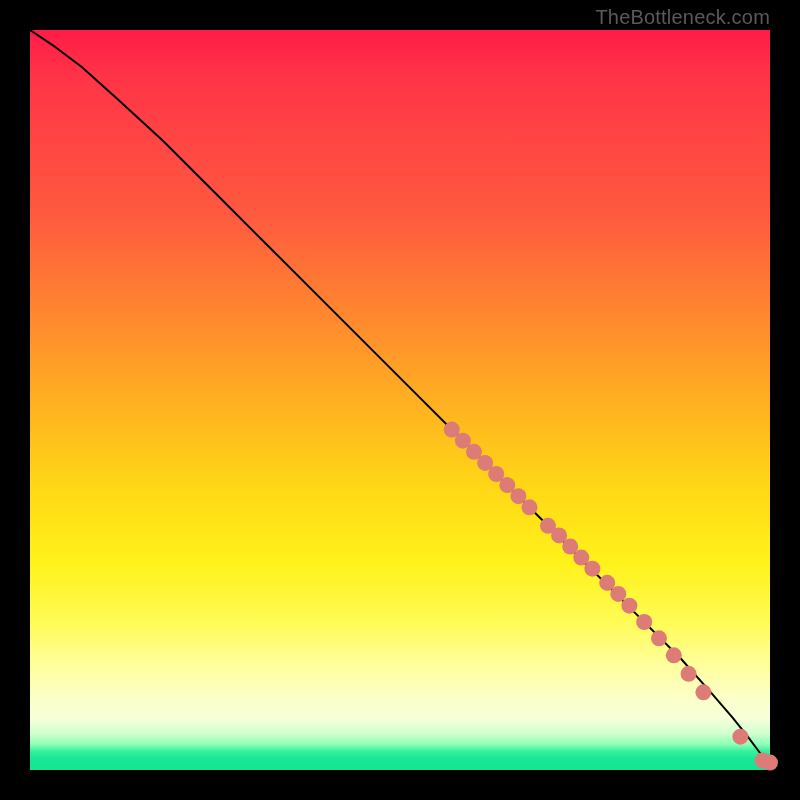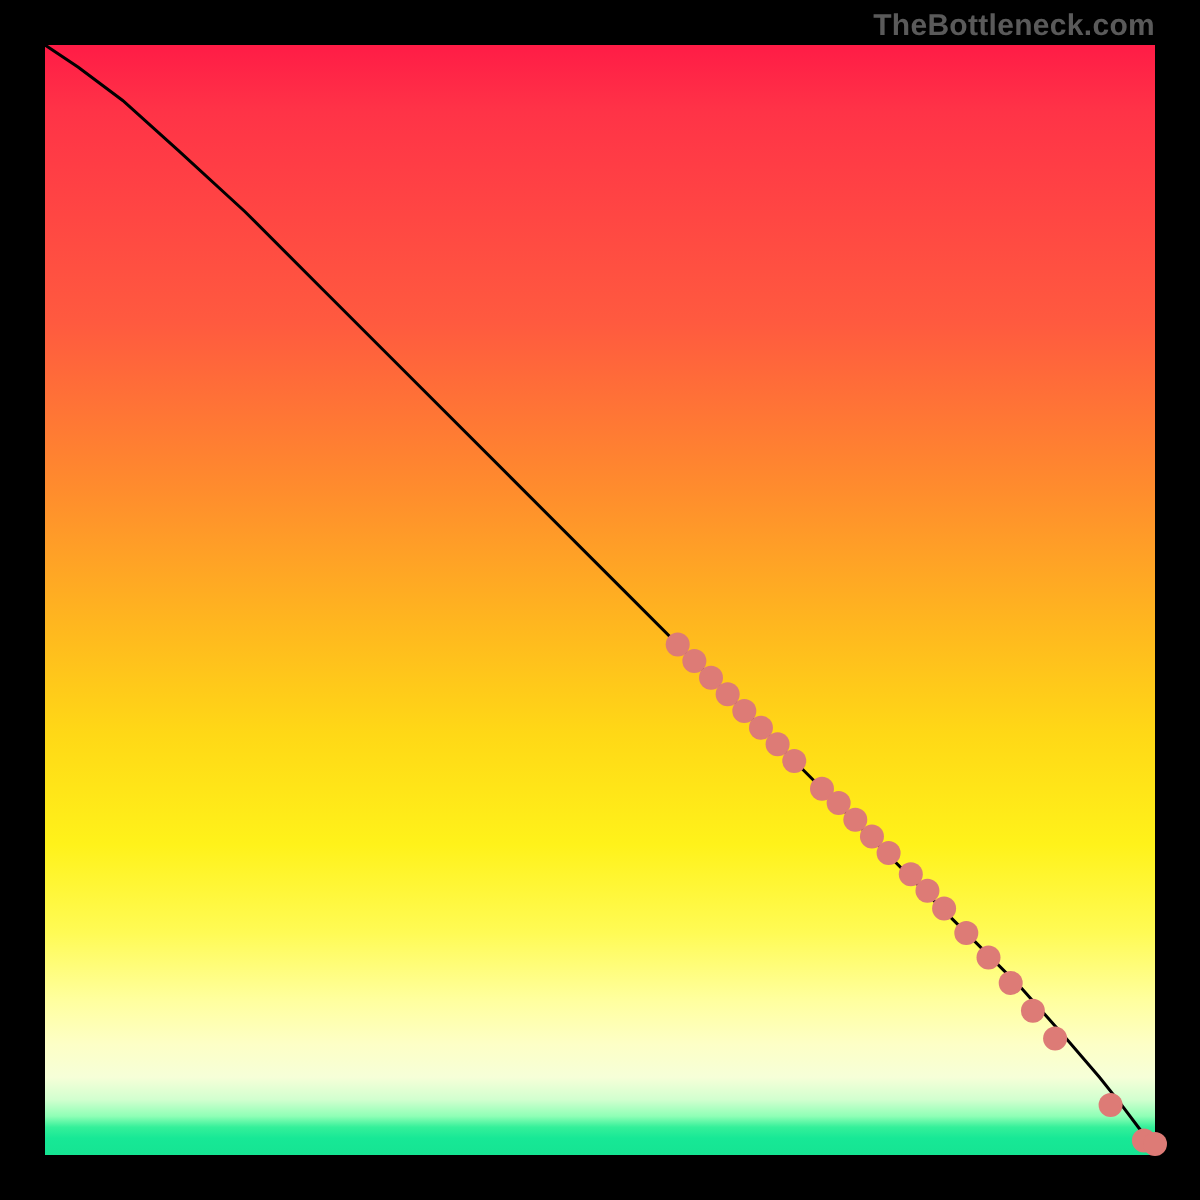--- a/index.html
+++ b/index.html
@@ -9,21 +9,20 @@
     height: 800px;
     background: #000;
     overflow: hidden;
     font-family: Arial, Helvetica, sans-serif;
   }
   .stage {
     position: relative;
     width: 800px;
     height: 800px;
     background: #000;
-    font-weight: bold;
   }
   .plot {
     position: absolute;
     left: 30px;
     top: 30px;
     width: 740px;
     height: 740px;
     
     background: linear-gradient(
       to bottom,

